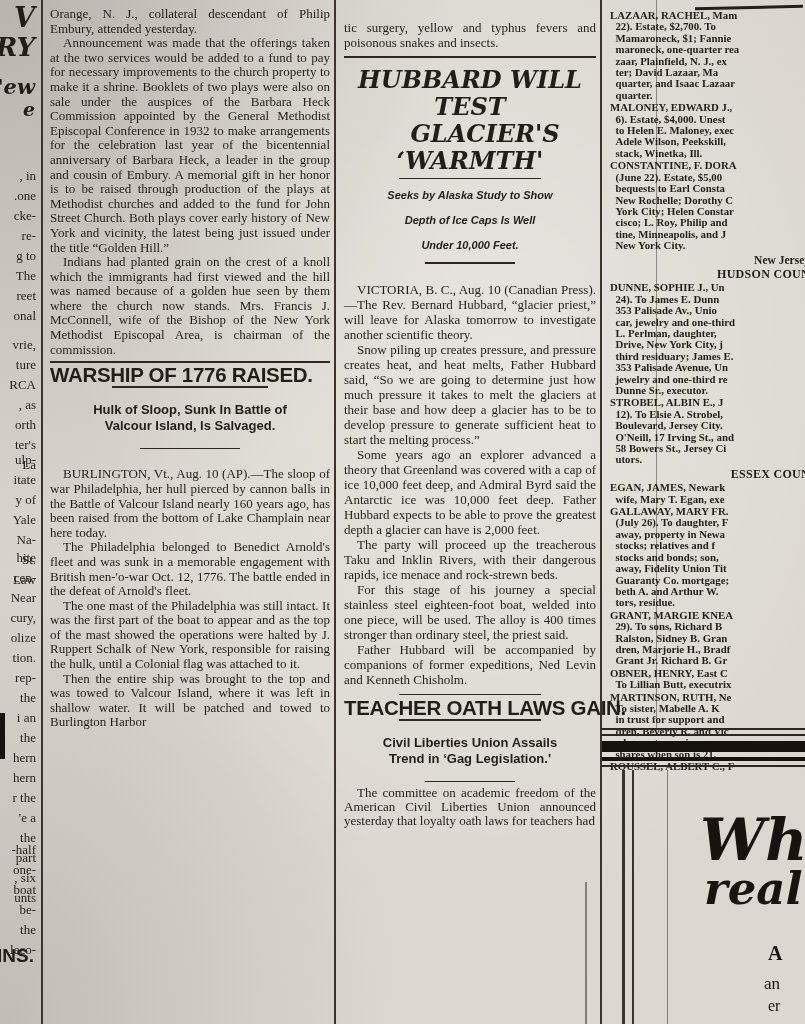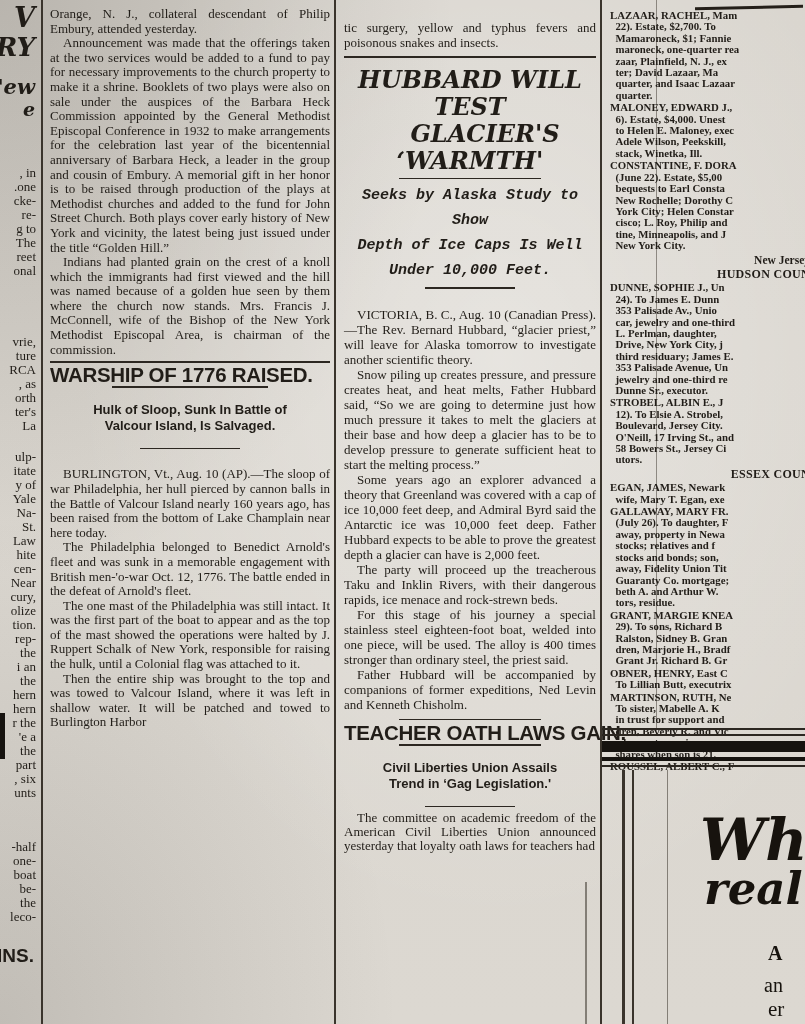--- a/index.html
+++ b/index.html
@@ -12,37 +12,37 @@
       linear-gradient(#d9d5ce,#dcd8d1);
     color:#211d18;
     font-family:"Liberation Serif", serif;
   }
   .vrule{position:absolute;background:#3a342c;width:1.5px;}
   .hrule-abs{position:absolute;background:#2c2721;height:1.5px;}
   .bar{position:absolute;background:#16130f;}
   
   .mstrip{position:absolute;left:0;top:0;width:37px;height:1024px;}
   .mbig{position:absolute;right:2px;font-weight:bold;font-style:italic;font-family:"DejaVu Serif",serif;}
-  .mgroup{position:absolute;right:1px;width:36px;text-align:right;font-size:13px;line-height:14px;white-space:pre-wrap;}
+  .mgroup{position:absolute;right:1px;width:36px;text-align:right;font-size:13px;line-height:20px;white-space:pre-wrap;}
   .mins{position:absolute;right:3px;font-family:"Liberation Sans",sans-serif;font-weight:bold;font-size:19px;}
   
   .col{position:absolute;text-align:justify;}
   .col p{margin:0;text-indent:13px;}
   .col p.noindent{text-indent:0;}
   .col1{left:50px;top:7px;width:280px;font-size:13px;line-height:14.6px;}
   .col2{left:344px;top:20px;width:252px;font-size:13px;line-height:15px;}
   .col3{left:610px;top:10px;width:200px;font-size:10.8px;line-height:11.4px;font-weight:bold;text-align:left;}
   .hrule{background:#2c2721;height:1.5px;margin:4px 0;}
   .hrule.mid{width:56%;margin:4px auto;}
   .hrule.short{width:36%;margin:4px auto;}
   .gothic{font-family:"Liberation Sans",sans-serif;font-weight:bold;font-size:20.5px;letter-spacing:-.3px;margin:5px 0 2px 0;text-align:left;white-space:nowrap;text-indent:0;}
   .deck-sans{font-family:"Liberation Sans",sans-serif;font-weight:bold;font-size:13px;line-height:16px;text-align:center;white-space:pre-wrap;margin:14px 0;}
   .hub-head{font-family:"DejaVu Serif",serif;font-weight:bold;font-style:italic;font-size:24px;line-height:27px;margin:8px 0 2px 0;text-align:center;white-space:pre-wrap;text-indent:0;}
   .hub-head .l2{padding-left:30px;}
-  .hub-deck{font-family:Liberation Mono, monospace;font-weight:bold;font-style:italic;font-size:15px;line-height:25px;text-align:center;white-space:pre-wrap;margin:4px 13px;}
+  .hub-deck{font-family:Liberation Sans, sans-serif;font-weight:bold;font-style:italic;font-size:11px;line-height:25px;text-align:center;white-space:pre-wrap;margin:4px 13px;}
   .spacer14{height:14px;}
   .entry{white-space:pre-wrap;margin:0 0 1px 0;}
   .county{text-align:right;font-size:11.5px;margin-top:3px;}
   .county.caps{font-size:12px;letter-spacing:.3px;}
   .ad-txt{position:absolute;font-family:"DejaVu Serif",serif;font-weight:bold;font-style:italic;color:#17130e;}
   .ad-sm{position:absolute;font-family:"Liberation Serif",serif;color:#17130e;}
   .dashrough{position:absolute;border-top:3px solid #241f19;transform:rotate(-1.2deg);}
 </style>
 </head>
 <body>
@@ -227,16 +227,16 @@
 
   <div class="hrule-abs" style="left:602px;top:728px;width:203px;"></div>
   <div class="hrule-abs" style="left:602px;top:734px;width:203px;"></div>
   <div class="bar" style="left:602px;top:741px;width:203px;height:11px;"></div>
   <div class="bar" style="left:602px;top:757px;width:203px;height:4px;"></div>
   <div class="hrule-abs" style="left:602px;top:765px;width:203px;"></div>
 
   <div class="ad-txt" style="left:700px;top:806px;font-size:58px;">Wh</div>
   <div class="ad-txt" style="left:704px;top:862px;font-size:45px;">real</div>
   <div class="ad-sm" style="left:768px;top:942px;font-size:20px;font-weight:bold;">A</div>
-  <div class="ad-sm" style="left:764px;top:974px;font-size:20px;">an</div>
-  <div class="ad-sm" style="left:768px;top:997px;font-size:21px;">er</div>
+  <div class="ad-sm" style="left:764px;top:974px;font-size:17px;">an</div>
+  <div class="ad-sm" style="left:768px;top:997px;font-size:16px;">er</div>
 
 </div>
 
 </body></html>

